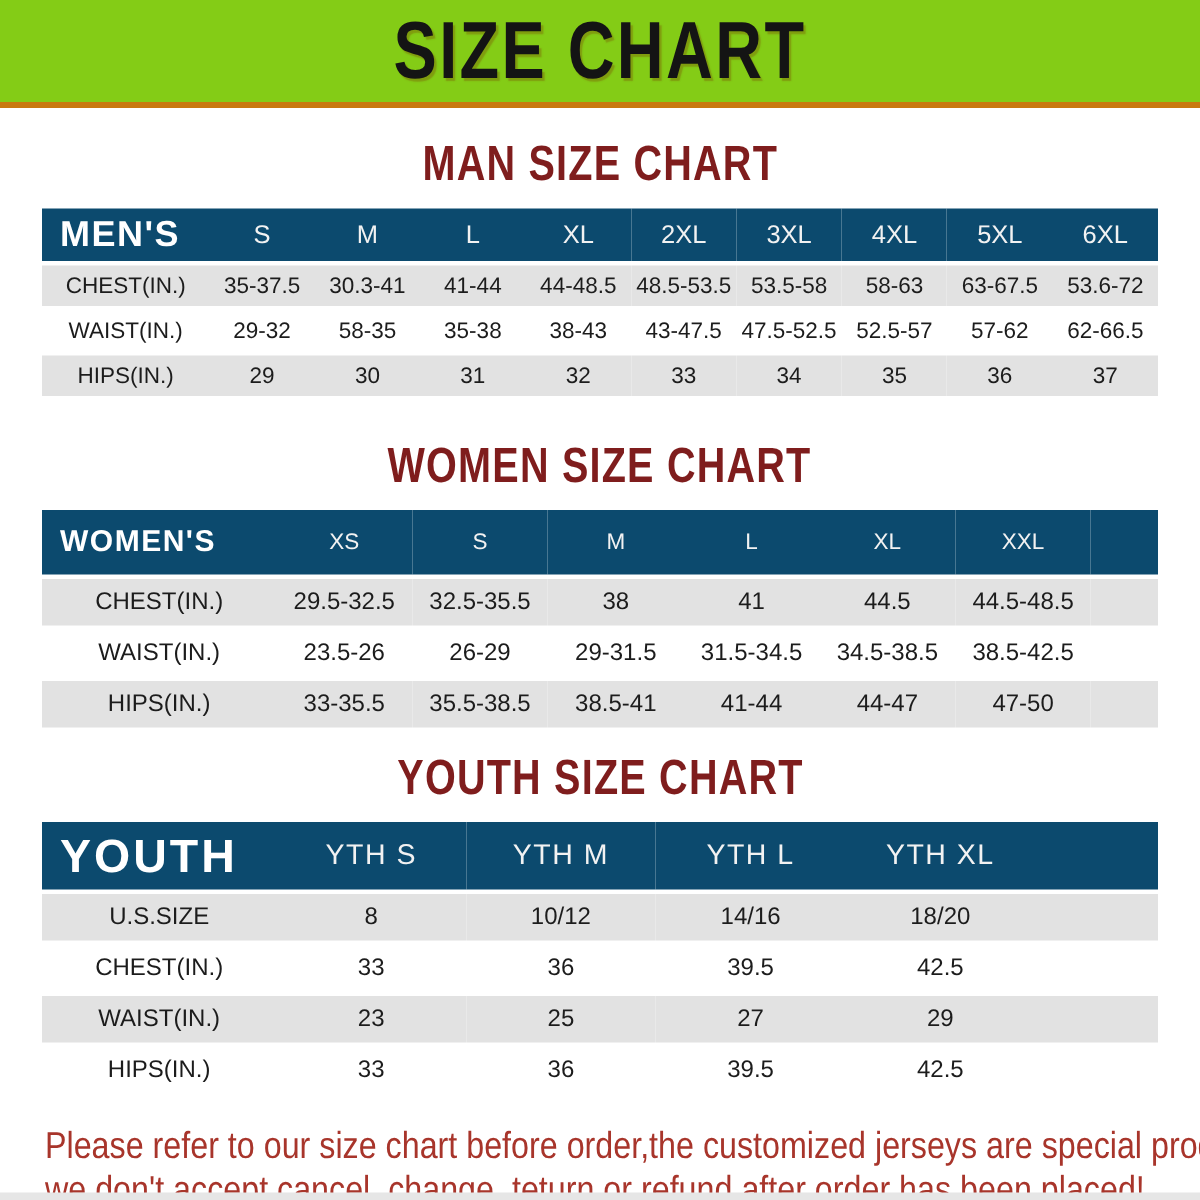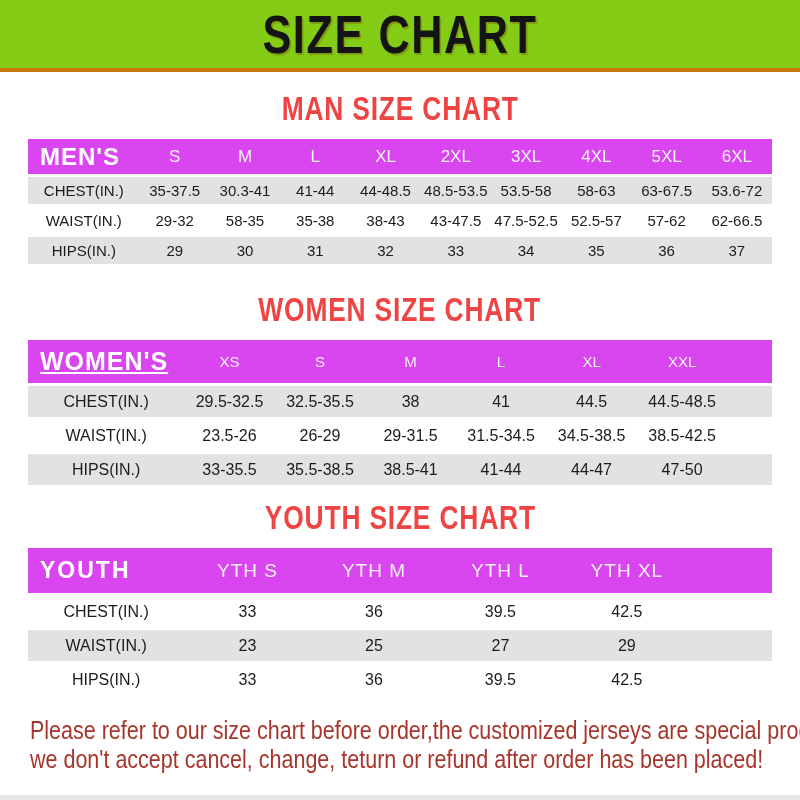--- a/index.html
+++ b/index.html
@@ -13,58 +13,58 @@
     height:68px;background:#84cc16;border-bottom:4px solid #c9780f;
     display:flex;align-items:center;justify-content:center;
   }
   .banner-title{
     font-weight:bold;font-size:54px;letter-spacing:2px;color:#141414;
     display:inline-block;transform:scaleX(.80);transform-origin:center;
     white-space:nowrap;text-shadow:2px 2px 1px rgba(120,70,0,.35);
   }
   
   .section-heading{
-    margin:0;text-align:center;font-size:33px;font-weight:bold;color:#ef4444;
+    margin:0;text-align:center;font-size:33px;font-weight:bold;color:#7f1d1d;
     line-height:38px;
   }
   .section-heading .cond{
     display:inline-block;transform:scaleX(.80);transform-origin:center;
     white-space:nowrap;letter-spacing:1px;
   }
   .mt-h1{margin-top:18px;}
   .mt-h2{margin-top:24px;}
   .mt-h3{margin-top:11px;}
   
   table.size-table{
     width:744px;margin:8px auto 0 auto;
     border-collapse:separate;border-spacing:0 3px;table-layout:fixed;
   }
   table.size-table th{
-    background:#d946ef;color:#f2f2f2;font-weight:normal;text-align:center;
+    background:#0c4a6e;color:#f2f2f2;font-weight:normal;text-align:center;
     overflow:hidden;
   }
   table.size-table th.corner{
     text-align:left;padding-left:12px;color:#ffffff;font-weight:bold;
     white-space:nowrap;
   }
   table.size-table td{
     text-align:center;font-size:15px;color:#1c1c1c;overflow:hidden;
     white-space:nowrap;
   }
   table.size-table tr.gray td{background:#E2E2E2;}
   table.size-table tr.white td{background:#ffffff;}
   
   table.men th{height:33px;font-size:17px;}
   table.men th.corner{font-size:24px;letter-spacing:1px;}
   table.men td{height:25px;}
   table.women th{height:41px;font-size:15px;}
-  table.women th.corner{font-size:25px;letter-spacing:1px;text-decoration:underline;}
+  table.women th.corner{font-size:20px;letter-spacing:1px;}
   table.women td{height:29px;font-size:16px;}
   table.youth th{height:43px;font-size:19px;letter-spacing:1px;}
-  table.youth th.corner{font-size:23px;letter-spacing:2px;}
+  table.youth th.corner{font-size:31px;letter-spacing:2px;}
   table.youth td{height:29px;font-size:16px;}
   
   .footer{margin:18px 0 0 30px;}
   .footer-line{
     color:#A8352B;font-size:25px;line-height:29px;font-weight:normal;
   }
   .footer-line .cond{
     display:inline-block;transform:scaleX(.86);transform-origin:left center;
     white-space:nowrap;
   }
@@ -225,20 +225,28 @@
       <tr>
         <th class="corner">YOUTH</th>
         <th>YTH S</th>
         <th>YTH M</th>
         <th>YTH L</th>
         <th>YTH XL</th>
         <th></th>
       </tr>
     </thead>
     <tbody>
+      <tr class="gray">
+        <td>U.S.SIZE</td>
+        <td>8</td>
+        <td>10/12</td>
+        <td>14/16</td>
+        <td>18/20</td>
+        <td></td>
+      </tr>
       <tr class="white">
         <td>CHEST(IN.)</td>
         <td>33</td>
         <td>36</td>
         <td>39.5</td>
         <td>42.5</td>
         <td></td>
       </tr>
       <tr class="gray">
         <td>WAIST(IN.)</td>

